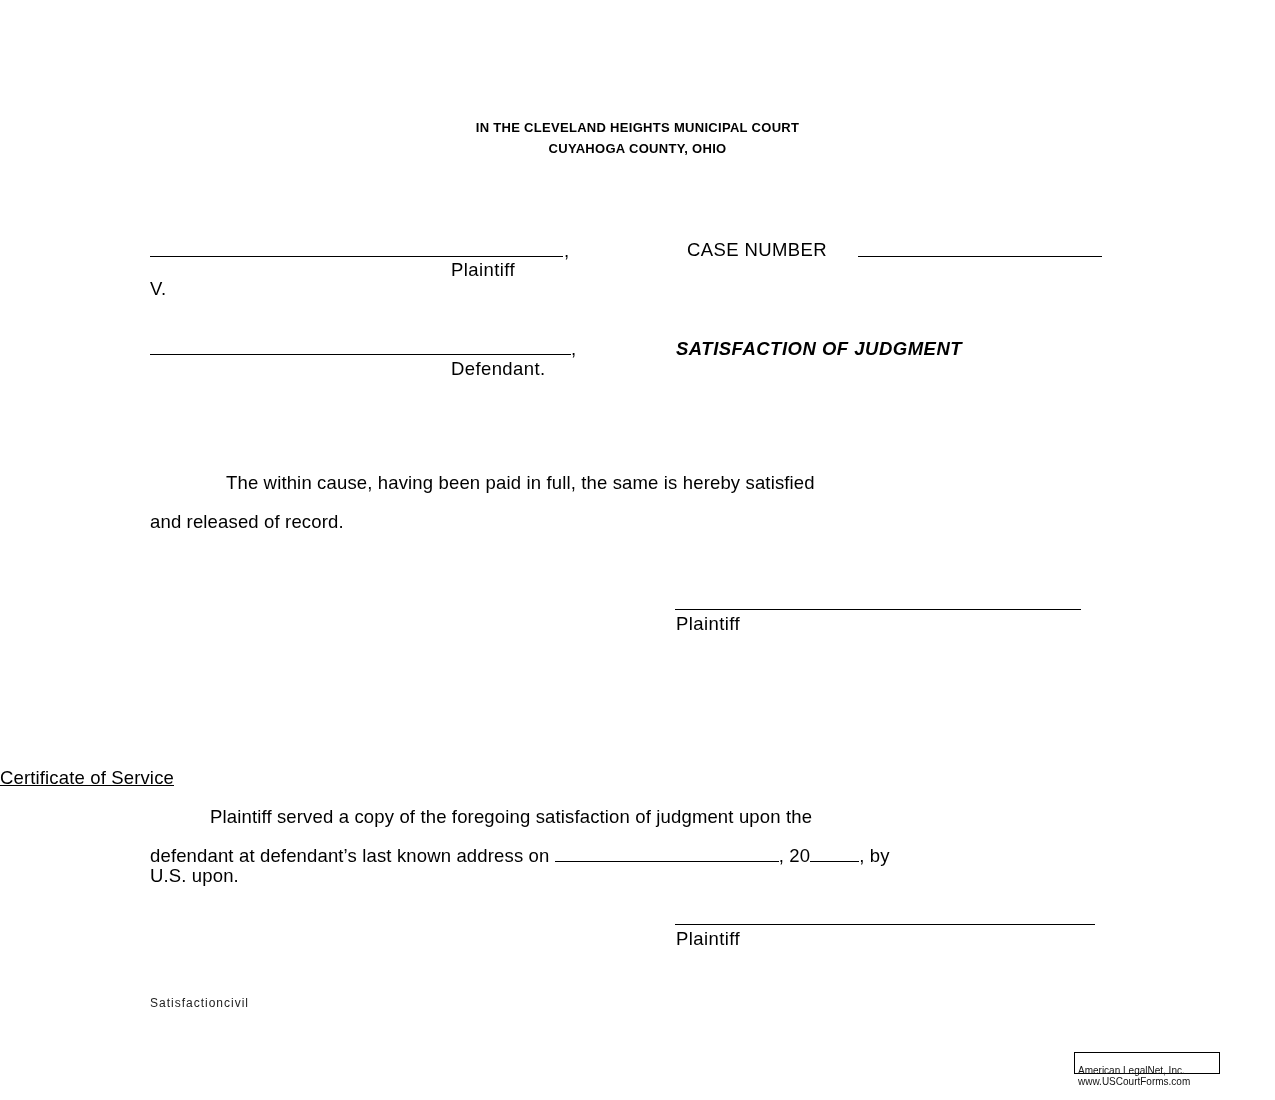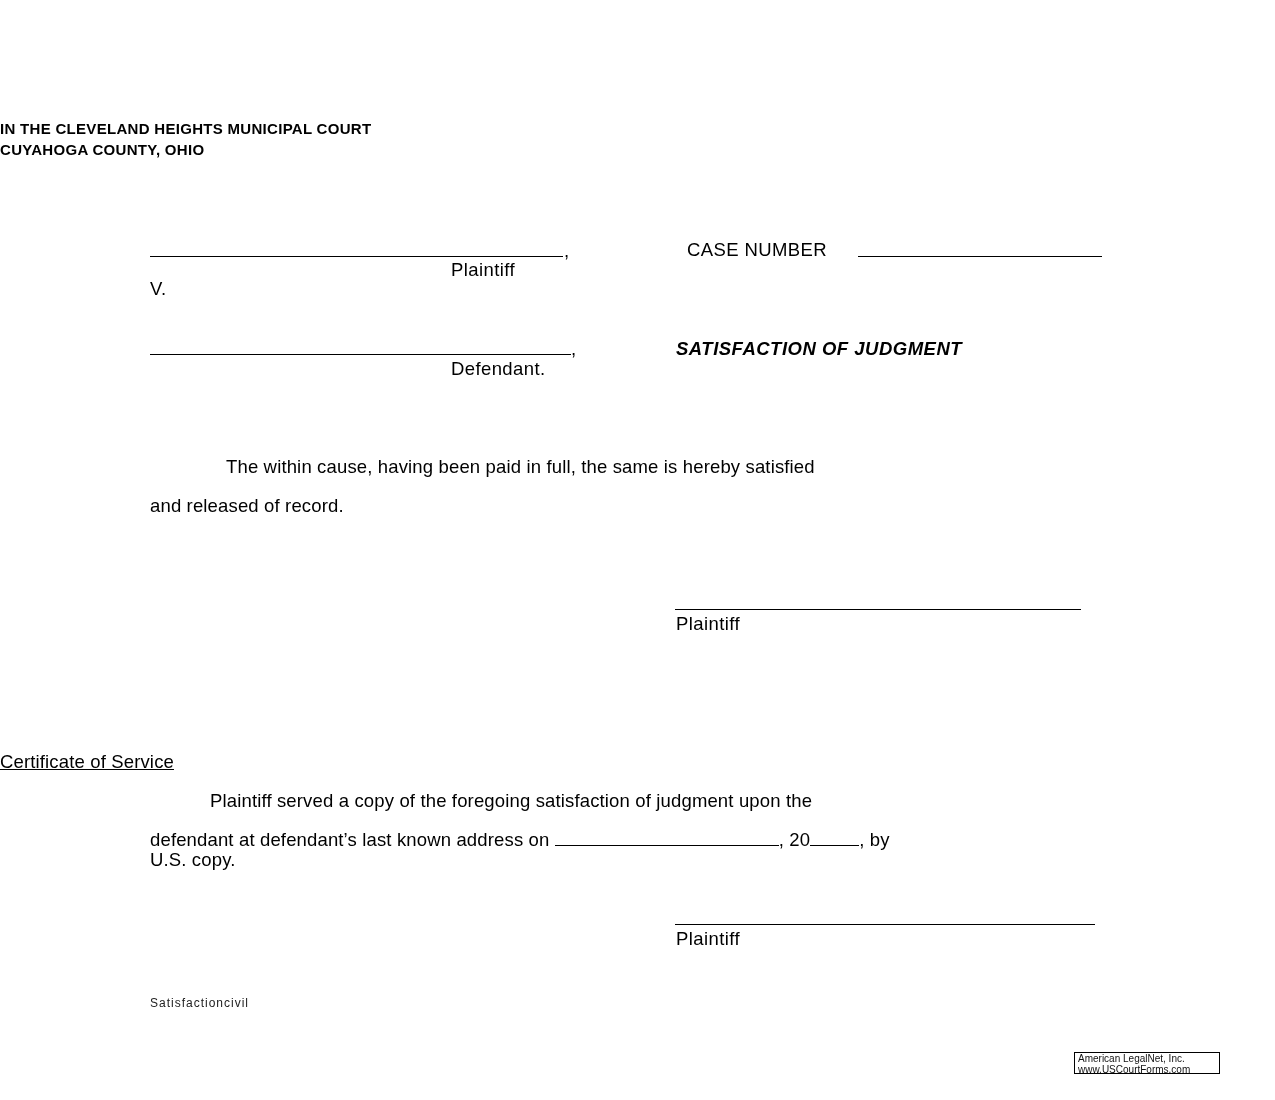--- a/index.html
+++ b/index.html
@@ -2,31 +2,31 @@
 <html><head>
   <meta charset="utf-8">
   <style>
     html, body { margin: 0; padding: 0; background: #ffffff; }
     body {
       width: 1275px; height: 1100px; position: relative; overflow: hidden;
       font-family: "Liberation Sans", sans-serif; color: #000;
     }
     .abs { position: absolute; white-space: nowrap; }
     .hdr {
-      left: 0; width: 1275px; 
-      font-weight: bold; font-size: 15px; letter-spacing: 0.3px;
+      left: 0; width: 1275px; text-align: center;
+      font-weight: bold; font-size: 13px; letter-spacing: 0.3px;
     }
     .t { font-size: 18.5px; letter-spacing: 0.4px; }
     .line { position: absolute; border-bottom: 1.6px solid #000; height: 0; }
-    .body-text { font-size: 18.5px; letter-spacing: 0.15px; }
+    .body-text { font-size: 18.5px; letter-spacing: 0.15px; margin-top: 16px; }
     .footer-tag { font-size: 12px; letter-spacing: 1px; color: #222; }
     .stamp {
       left: 1074px; top: 1052px; width: 146px; height: 22px;
       border: 1px solid #000; font-size: 10px; line-height: 11px;
-      padding: 0 0 0 3px; box-sizing: border-box; color: #111;
+      padding: 12px 0 0 3px; box-sizing: border-box; color: #111;
     }
   </style>
 </head>
 <body>
 
 <div class="abs hdr" style="top:120px;">IN THE CLEVELAND HEIGHTS MUNICIPAL COURT</div>
 <div class="abs hdr" style="top:141px;">CUYAHOGA COUNTY, OHIO</div>
 
 <div class="line" style="left:150px; top:256px; width:413px;"></div>
 <div class="abs t" style="left:564px; top:240px;">,</div>
@@ -49,21 +49,21 @@
 <div class="line" style="left:675px; top:609px; width:406px;"></div>
 <div class="abs t" style="left:676px; top:613px;">Plaintiff</div>
 
 <div class="abs body-text" style="left:0; width:1111px; text-align:left; top:751px;text-decoration:underline;">Certificate of Service</div>
 <div class="abs body-text" style="left:210px; top:790px;">Plaintiff served a copy of the foregoing satisfaction of judgment upon the</div>
 
 <div class="abs body-text" style="left:150px; top:829px;">
   <span>defendant at defendant’s last known address on</span>
   <span style="display:inline-block; width:224px; border-bottom:1.4px solid #000; height:15px; vertical-align:baseline;"><span></span></span><span>, 20</span><span style="display:inline-block; width:49px; border-bottom:1.4px solid #000; height:15px; vertical-align:baseline;"><span></span></span><span>, by</span>
 </div>
-<div class="abs body-text" style="left:150px; top:849px;">U.S. copy.</div>
+<div class="abs body-text" style="left:150px; top:849px;">U.S. upon.</div>
 
 <div class="line" style="left:675px; top:924px; width:420px;"></div>
 <div class="abs t" style="left:676px; top:928px;">Plaintiff</div>
 
 <div class="abs footer-tag" style="left:150px; top:996px;">Satisfactioncivil</div>
 <div class="abs stamp">
   <div>American LegalNet, Inc.</div>
   <div>www.USCourtForms.com</div>
 </div>
 

